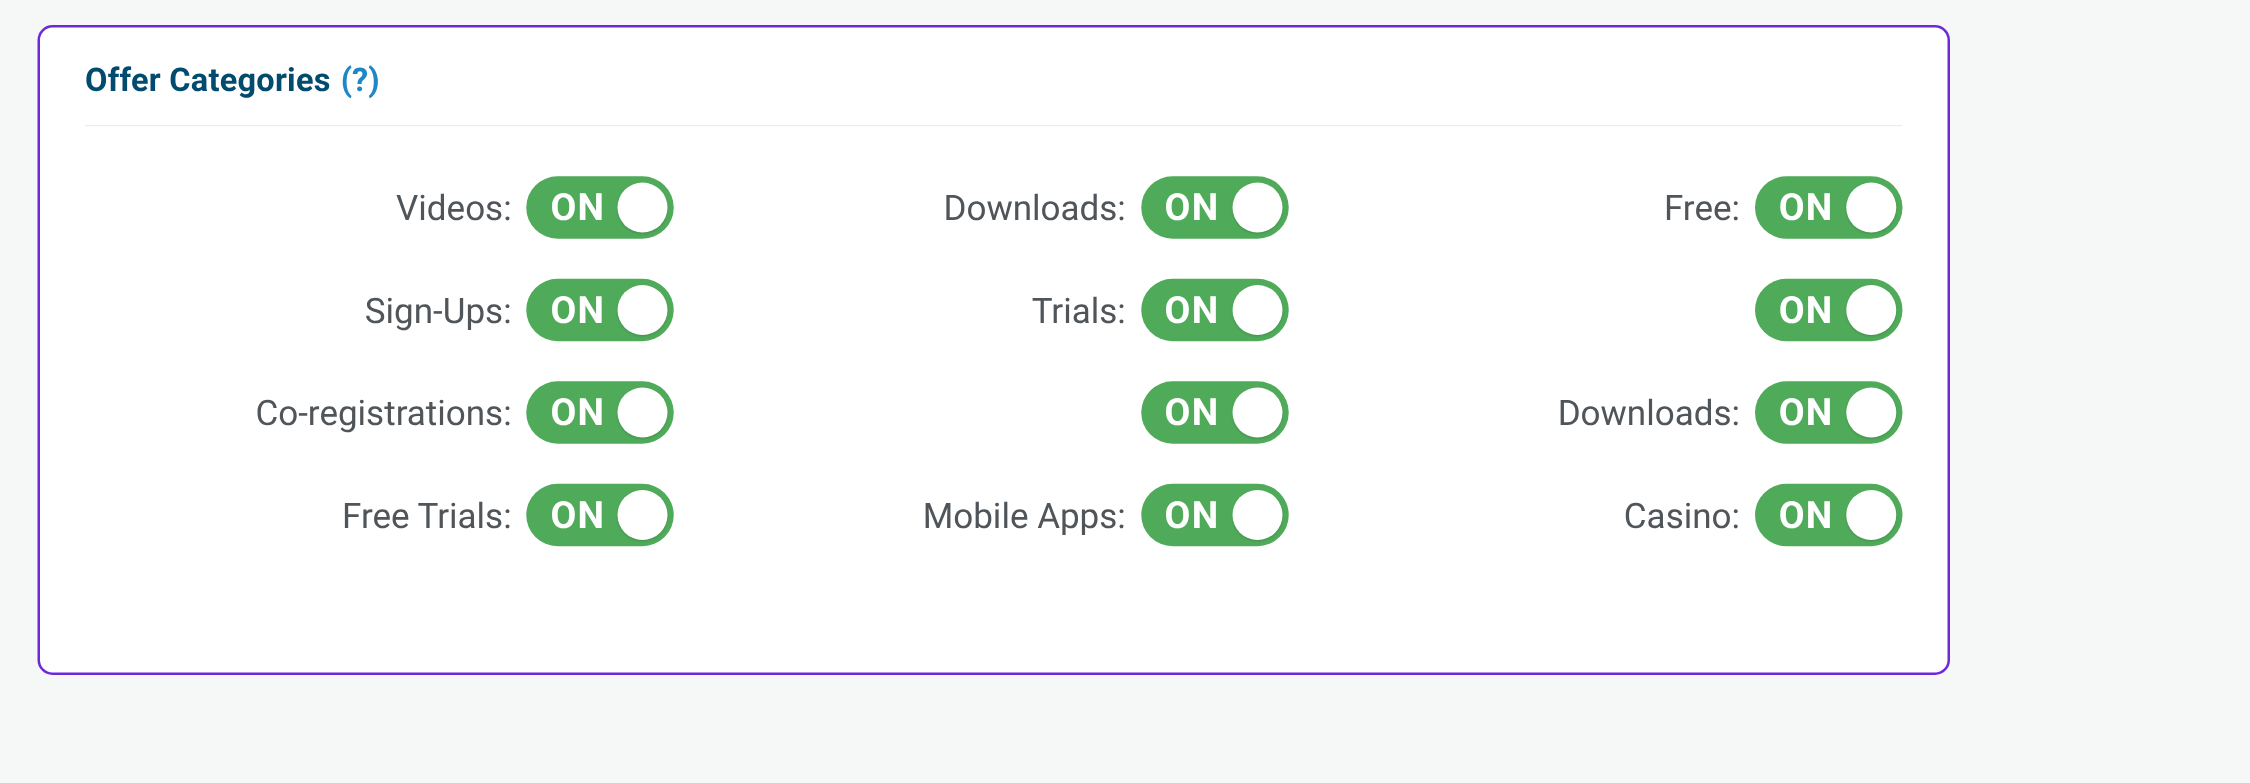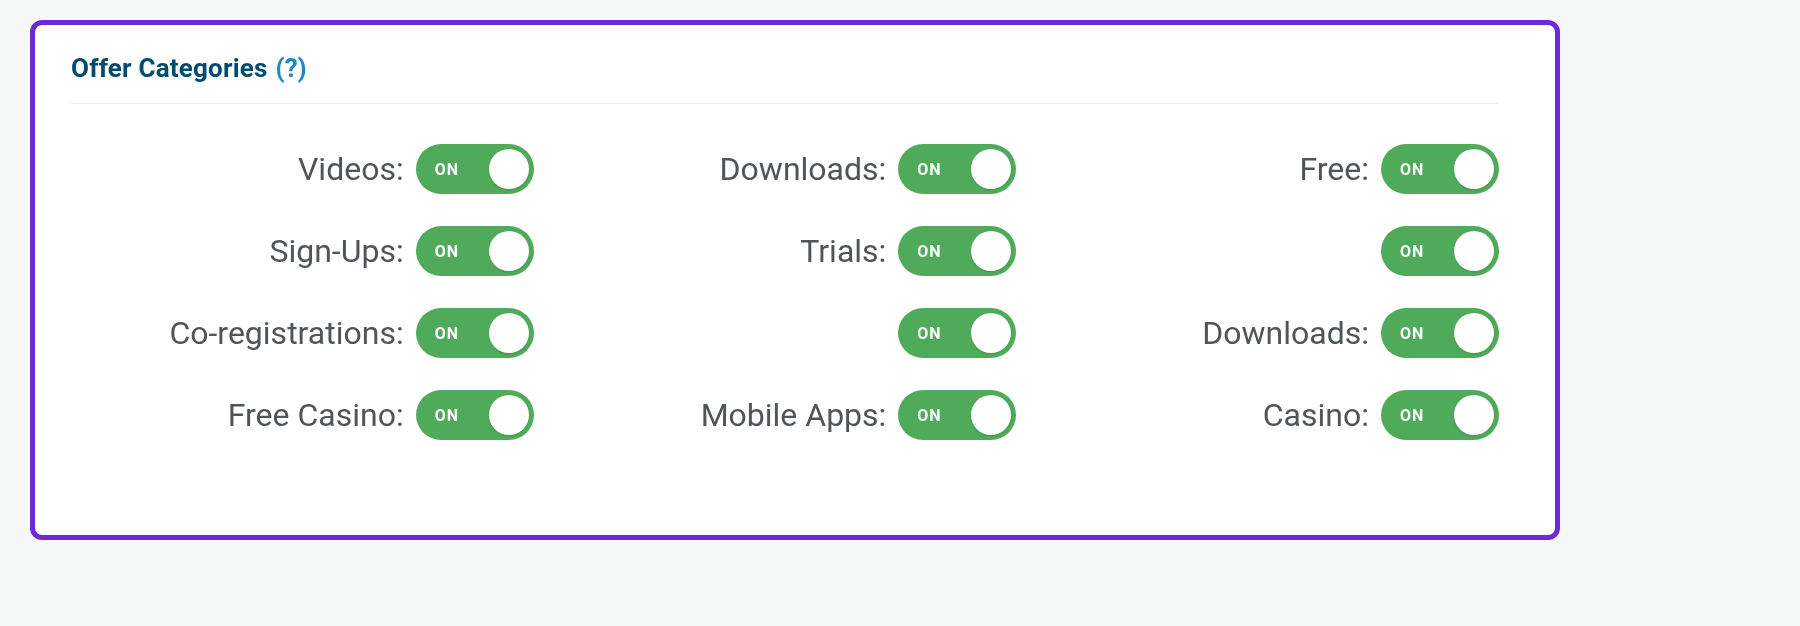--- a/index.html
+++ b/index.html
@@ -7,23 +7,23 @@
     body {
       font-family: -apple-system, BlinkMacSystemFont, "Segoe UI", Roboto, "Helvetica Neue", Arial, sans-serif;
       background: #f6f7f7;
       padding: 20px;
       width: 1800px;
     }
     .panel {
       width: 1530px;
       height: 520px;
       background: #ffffff;
-      border: 5px solid #6d28d9;
+      border: 2px solid #6d28d9;
       border-radius: 12px;
-      padding: 28px 56px 32px 36px;
+      padding: 28px 36px 32px 36px;
       margin-left: 10px;
     }
     .section-header {
       display: flex;
       align-items: baseline;
       gap: 8px;
     }
     .section-title {
       color: #004b6e;
       font-size: 26px;
@@ -47,21 +47,21 @@
       column-gap: 20px;
       row-gap: 32px;
     }
     .row {
       display: flex;
       align-items: center;
       justify-content: flex-end;
     }
     .label {
       color: #50555a;
-      font-size: 32px;
+      font-size: 28px;
       font-weight: 400;
       margin-right: 12px;
       white-space: nowrap;
     }
     .toggle {
       display: inline-flex;
       align-items: center;
       min-width: 118px;
       height: 50px;
       border-radius: 25px;
@@ -69,21 +69,21 @@
       cursor: pointer;
       position: relative;
     }
     .toggle.on {
       background: #4fab59;
       justify-content: flex-start;
     }
     .toggle-text {
       color: #ffffff;
       font-weight: 700;
-      font-size: 16px;
+      font-size: 30px;
       letter-spacing: 1px;
       padding: 0 6px 0 14px;
     }
     .knob {
       width: 40px;
       height: 40px;
       border-radius: 50%;
       background: #ffffff;
       box-shadow: 0 1px 2px rgba(0,0,0,0.15);
     }
@@ -160,21 +160,21 @@
     </div>
     <div class="row">
       <span class="label">Downloads:</span>
       <div class="toggle on">
         <span class="toggle-text">ON</span>
         <div class="knob"></div>
       </div>
     </div>
 
     <div class="row">
-      <span class="label">Free Casino:</span>
+      <span class="label">Free Trials:</span>
       <div class="toggle on">
         <span class="toggle-text">ON</span>
         <div class="knob"></div>
       </div>
     </div>
     <div class="row">
       <span class="label">Mobile Apps:</span>
       <div class="toggle on">
         <span class="toggle-text">ON</span>
         <div class="knob"></div>

